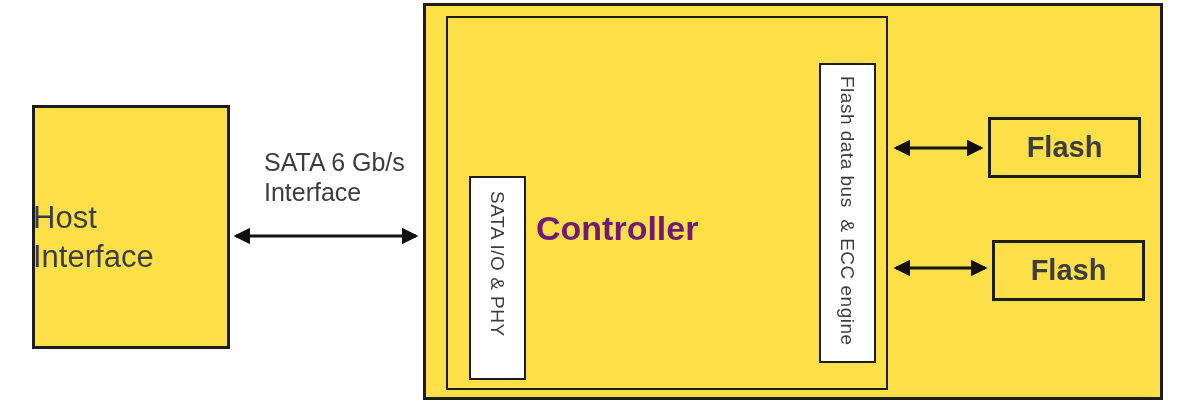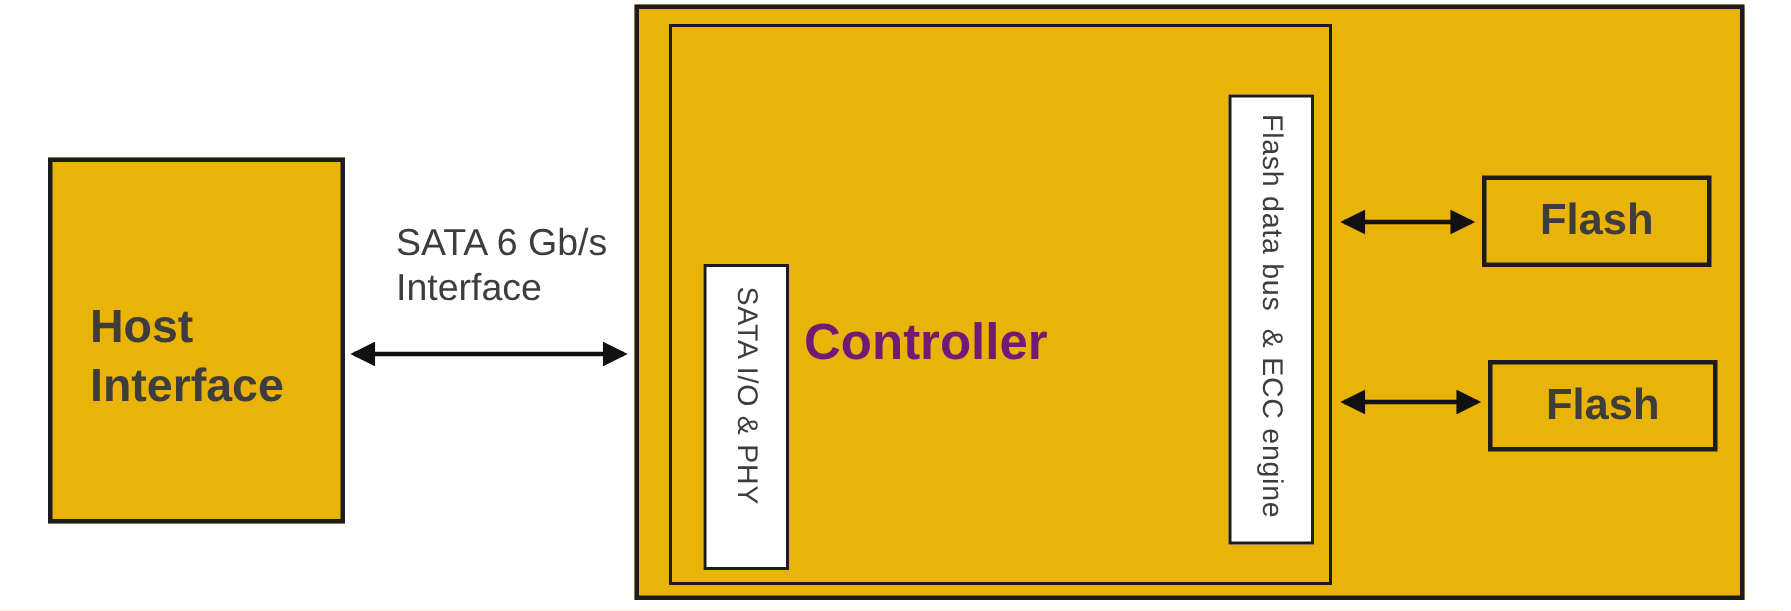--- a/index.html
+++ b/index.html
@@ -8,29 +8,29 @@
     width: 1194px;
     height: 407px;
     background: #ffffff;
     font-family: "Liberation Sans", sans-serif;
     color: #3d3d3d;
     overflow: hidden;
   }
   .box {
     position: absolute;
     box-sizing: border-box;
-    background: #eab308;
+    background: #fde047;
     border: 3px solid #1c1c1c;
   }
 
   
   .host-box { left: 32px; top: 105px; width: 198px; height: 244px; }
   .host-label {
-    position: absolute; left: 60px; top: 198px;
-    font-size: 31px; font-weight: bold; line-height: 39px;
+    position: absolute; left: 33px; top: 198px;
+    font-size: 31px; font-weight: normal; line-height: 39px;
     color: #3d3d3d; white-space: nowrap;
   }
 
   
   .sata-link-label {
     position: absolute; left: 246px; top: 147px;
     font-size: 25px; font-weight: normal; line-height: 30px;
     color: #3d3d3d; white-space: nowrap; margin-left: 18px;
   }
 

